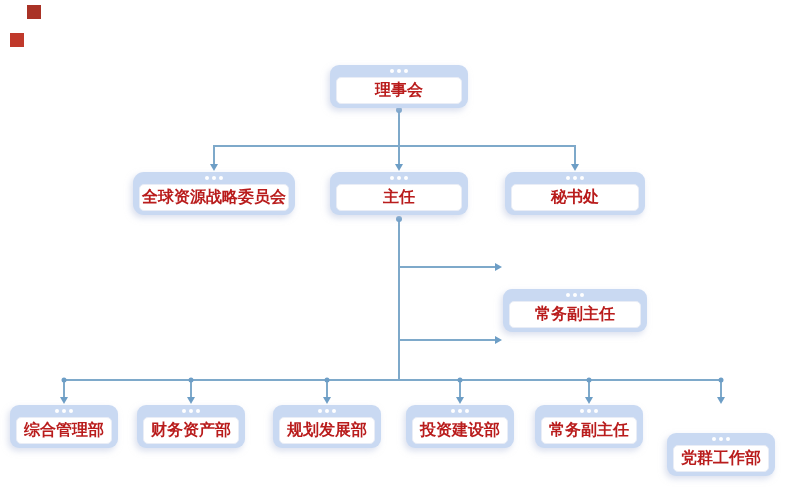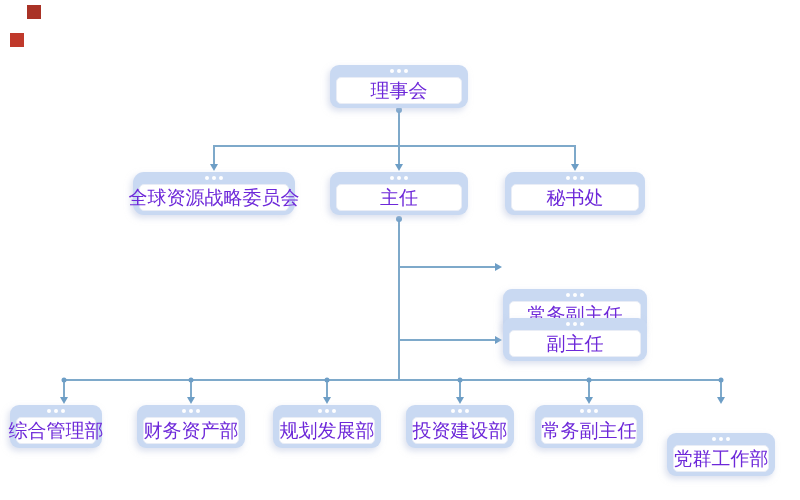--- a/index.html
+++ b/index.html
@@ -10,21 +10,21 @@
   .connectors{position:absolute;left:0;top:0;width:800px;height:500px;}
   .node{
     position:absolute;height:43px;background:#c9d9f2;border-radius:9px;
     box-shadow:-2px 3px 6px rgba(189,198,224,0.55);
   }
   .dots{position:absolute;top:4px;left:50%;transform:translateX(-50%);display:flex;gap:3px;}
   .dots i{width:4px;height:4px;border-radius:50%;background:#ffffff;display:block;}
   .label{
     position:absolute;left:6px;right:6px;top:12px;bottom:4px;background:#ffffff;
     border-radius:5px;border:1px solid #e9edf6;display:flex;align-items:center;
-    justify-content:center;font-size:19px;color:#6d28d9;white-space:nowrap;
+    justify-content:center;font-size:16px;color:#b91c1c;white-space:nowrap;font-weight:bold;
   }
   .decor-square{position:absolute;width:14px;height:14px;}
   .decor-square.sq1{left:27px;top:5px;background:#a93226;}
   .decor-square.sq2{left:10px;top:33px;background:#c0392b;}
 </style>
 </head>
 <body>
 
 <div class="canvas">
 
@@ -107,30 +107,22 @@
   </div>
 
   <div class="node" style="left:503px;top:245px;width:144px;margin-top:44px;">
     <span class="dots">
         <i></i>
         <i></i>
         <i></i>
       </span>
     <div class="label">常务副主任</div>
   </div>
-  <div class="node" style="left:503px;top:318px;width:144px;">
-    <span class="dots">
-        <i></i>
-        <i></i>
-        <i></i>
-      </span>
-    <div class="label">副主任</div>
-  </div>
 
-  <div class="node" style="left:10px;top:405px;width:92px;">
+  <div class="node" style="left:10px;top:405px;width:108px;">
     <span class="dots">
         <i></i>
         <i></i>
         <i></i>
       </span>
     <div class="label">综合管理部</div>
   </div>
   <div class="node" style="left:137px;top:405px;width:108px;">
     <span class="dots">
         <i></i>

